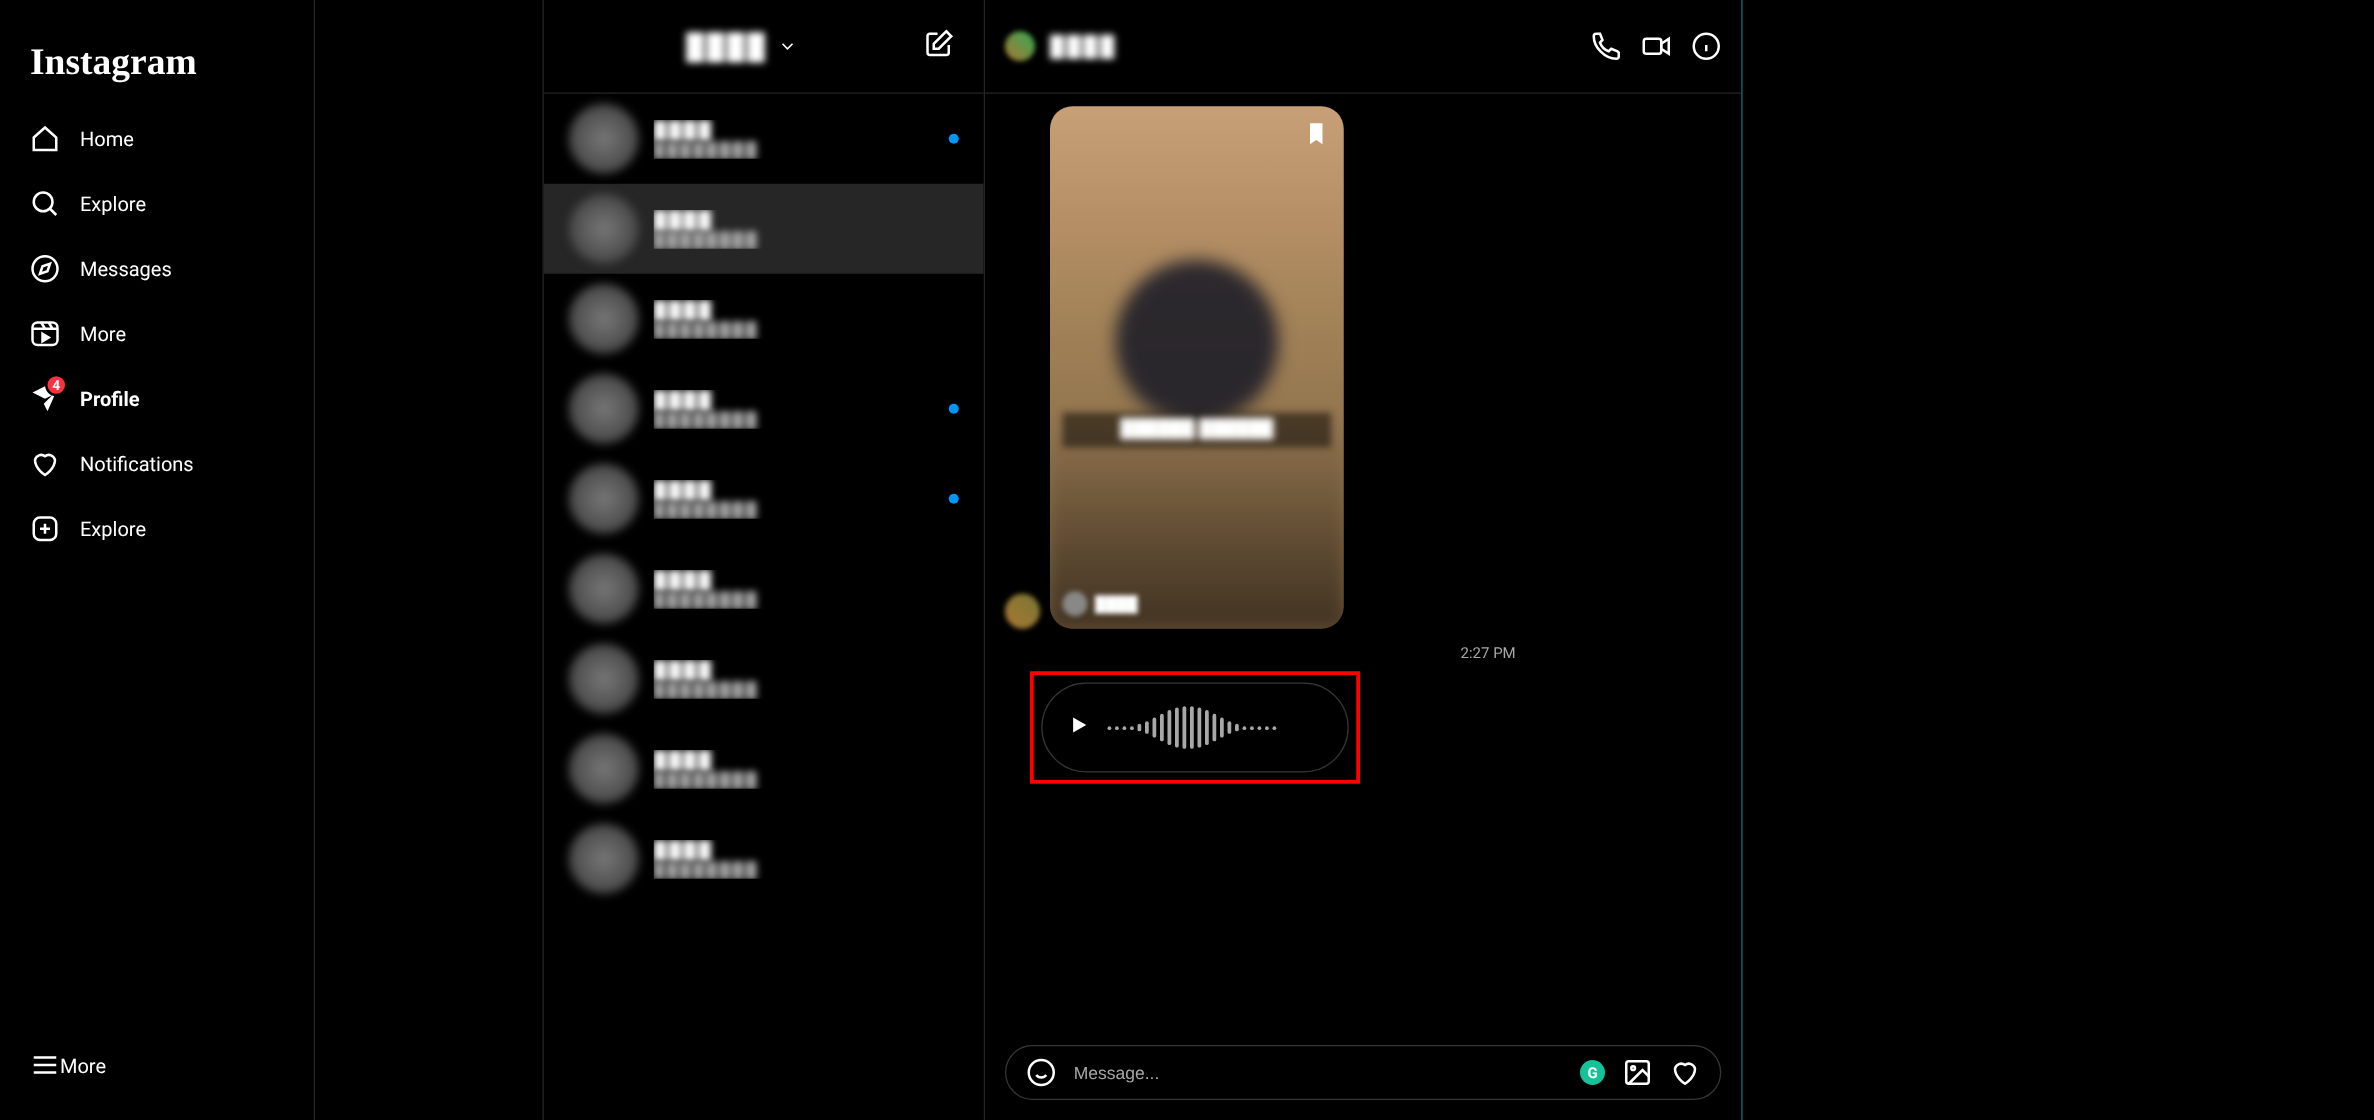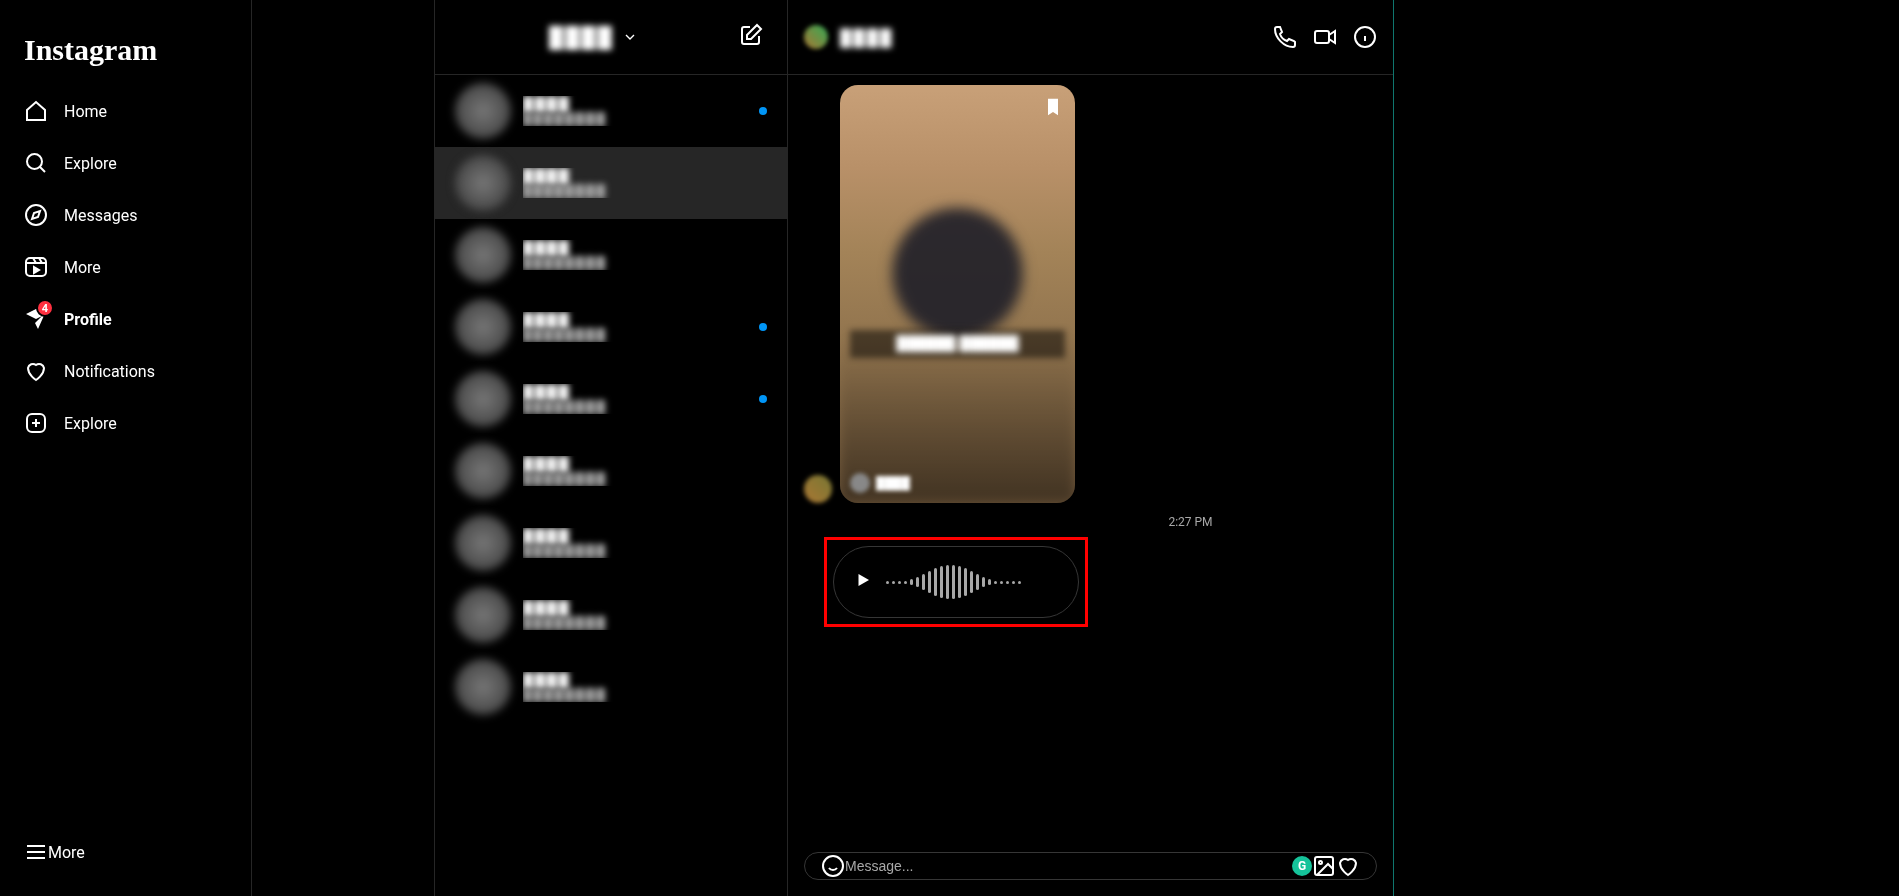--- a/index.html
+++ b/index.html
@@ -244,24 +244,25 @@
   .wave-bar {
     width:3px;
     background:#a8a8a8;
     border-radius:2px;
   }
 
   .composer {
     margin: 0 16px 16px;
     border:1px solid #363636;
     border-radius: 22px;
-    height:28px;
+    height:44px;
     display:flex;
     align-items:center;
     padding:0 16px;
+    gap:14px;
   }
   .composer input {
     flex:1;
     background:transparent;
     border:none;
     outline:none;
     color:#fff;
     font-size:14px;
   }
   .composer input::placeholder { color:#a8a8a8; }

